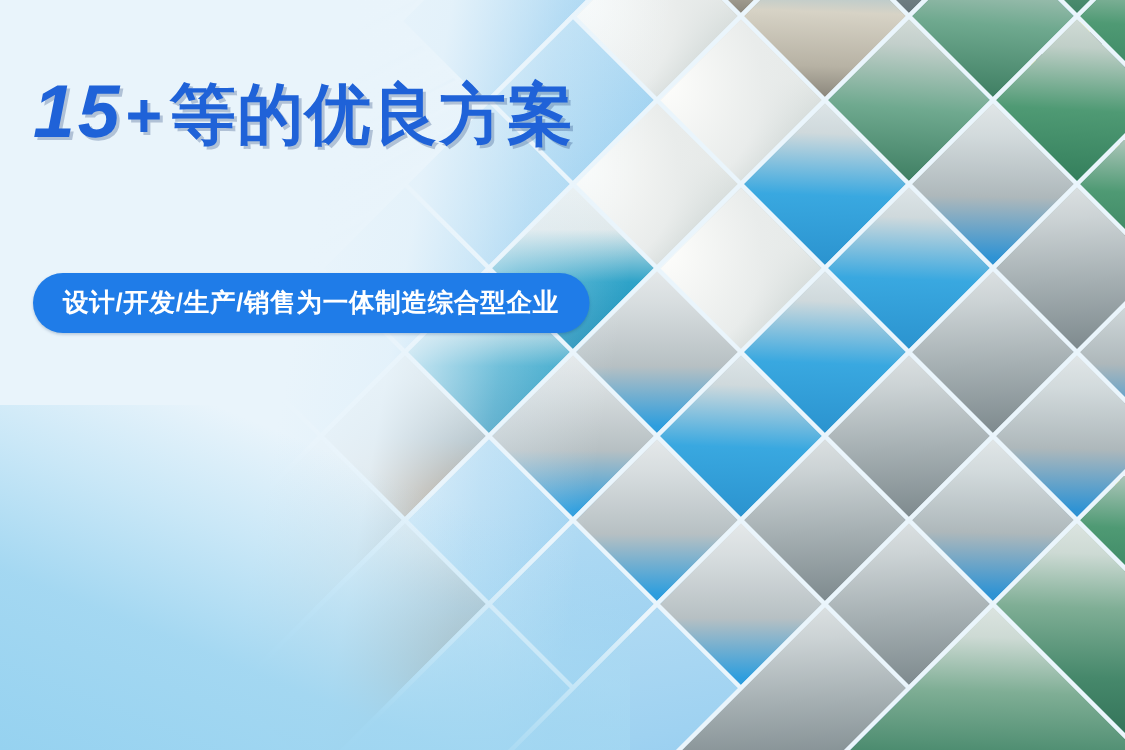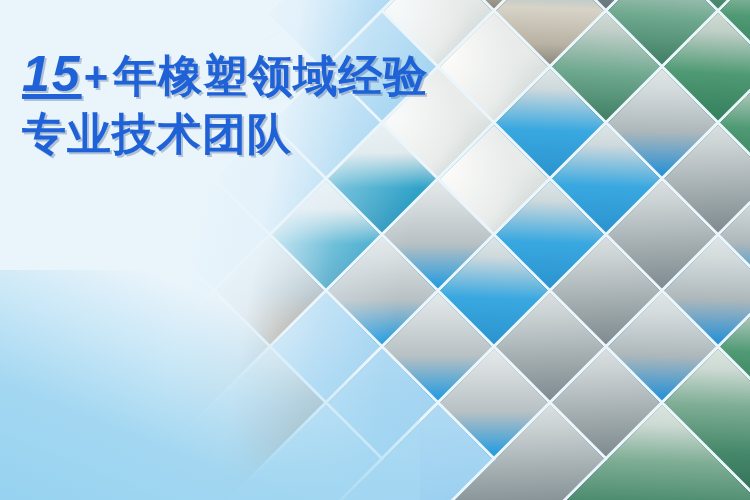--- a/index.html
+++ b/index.html
@@ -157,21 +157,20 @@
     text-shadow:2px 2px 0 rgba(30,60,120,.28);
     white-space:nowrap;
   }
   .hl-1{font-size:44px;line-height:52px;}
   .hl-2{position:absolute;left:22px;top:108px;font-size:44px;line-height:52px;}
   .num{
     font-style:italic;
     font-size:50px;
     letter-spacing:2px;
     padding-right:2px;
-    text-decoration:underline;
   }
   .plus{font-size:42px;font-style:normal;padding:0 4px 0 0;}
 
   .pill{
     position:absolute;left:22px;top:182px;
     display:inline-block;
     background:#1f7ce8;
     color:#ffffff;
     font-size:17px;font-weight:bold;
     letter-spacing:.5px;
@@ -371,21 +370,21 @@
         <div class="ph ph-benches"></div>
       </div>
   </div>
 
   <div class="collage-mask"></div>
   <div class="collage-mask-b"></div>
 
   <div class="text-panel">
 
     <div class="headline hl-1">
-      <span class="num">15</span><span class="plus">+</span><span>年橡塑领域经验</span>
+      <span class="num">15</span><span class="plus">+</span><span>等的优良方案</span>
     </div>
 
-    <div class="headline hl-2">专业技术团队</div>
-
+
+    <div class="pill">设计/开发/生产/销售为一体制造综合型企业</div>
 
   </div>
 
 </div>
 
 </body></html>

